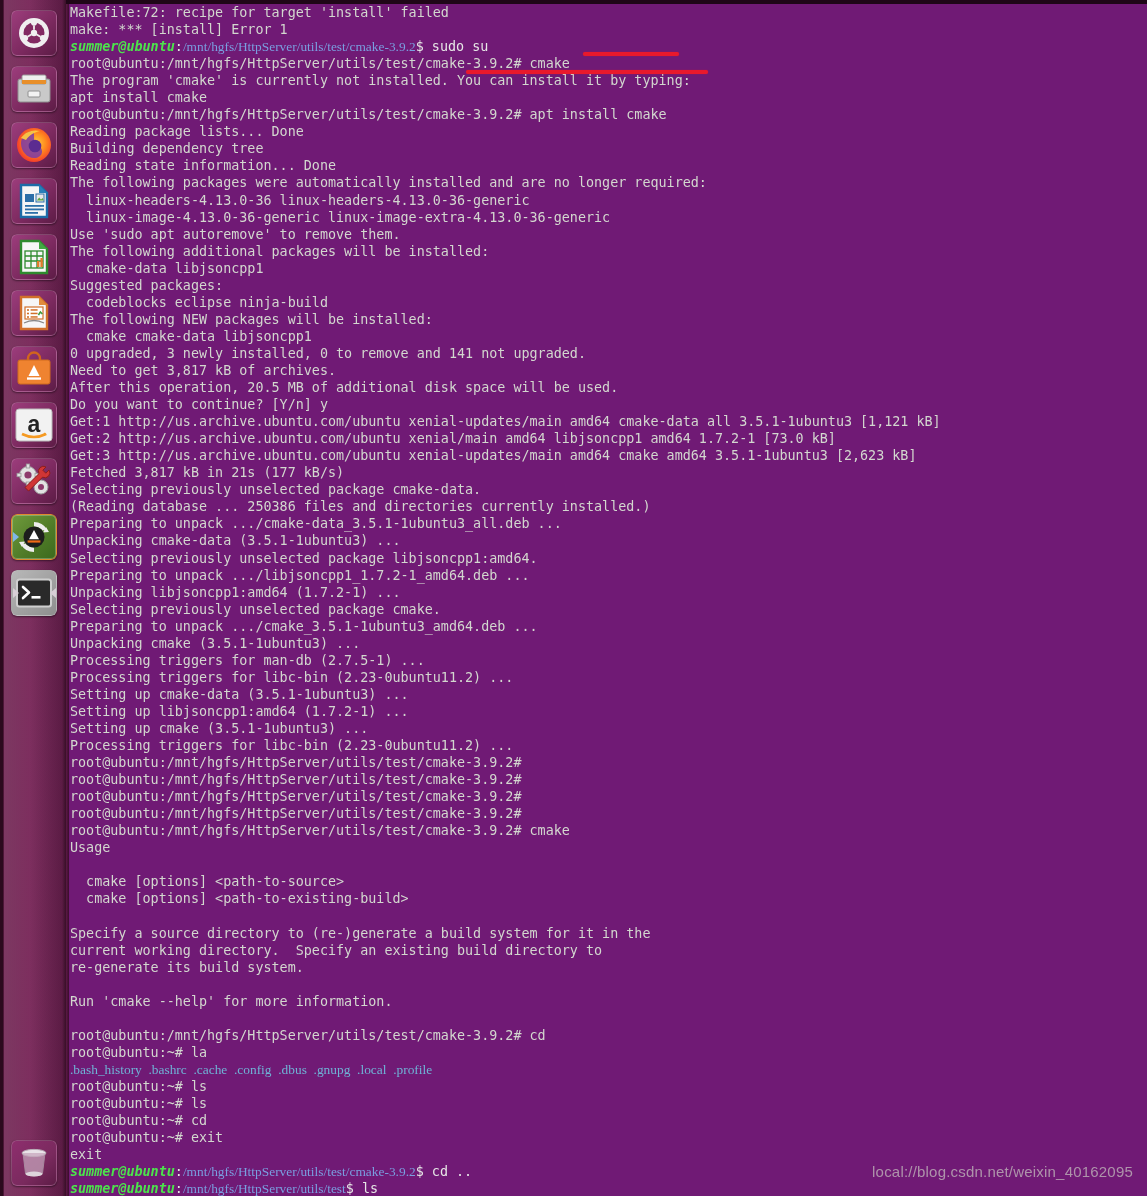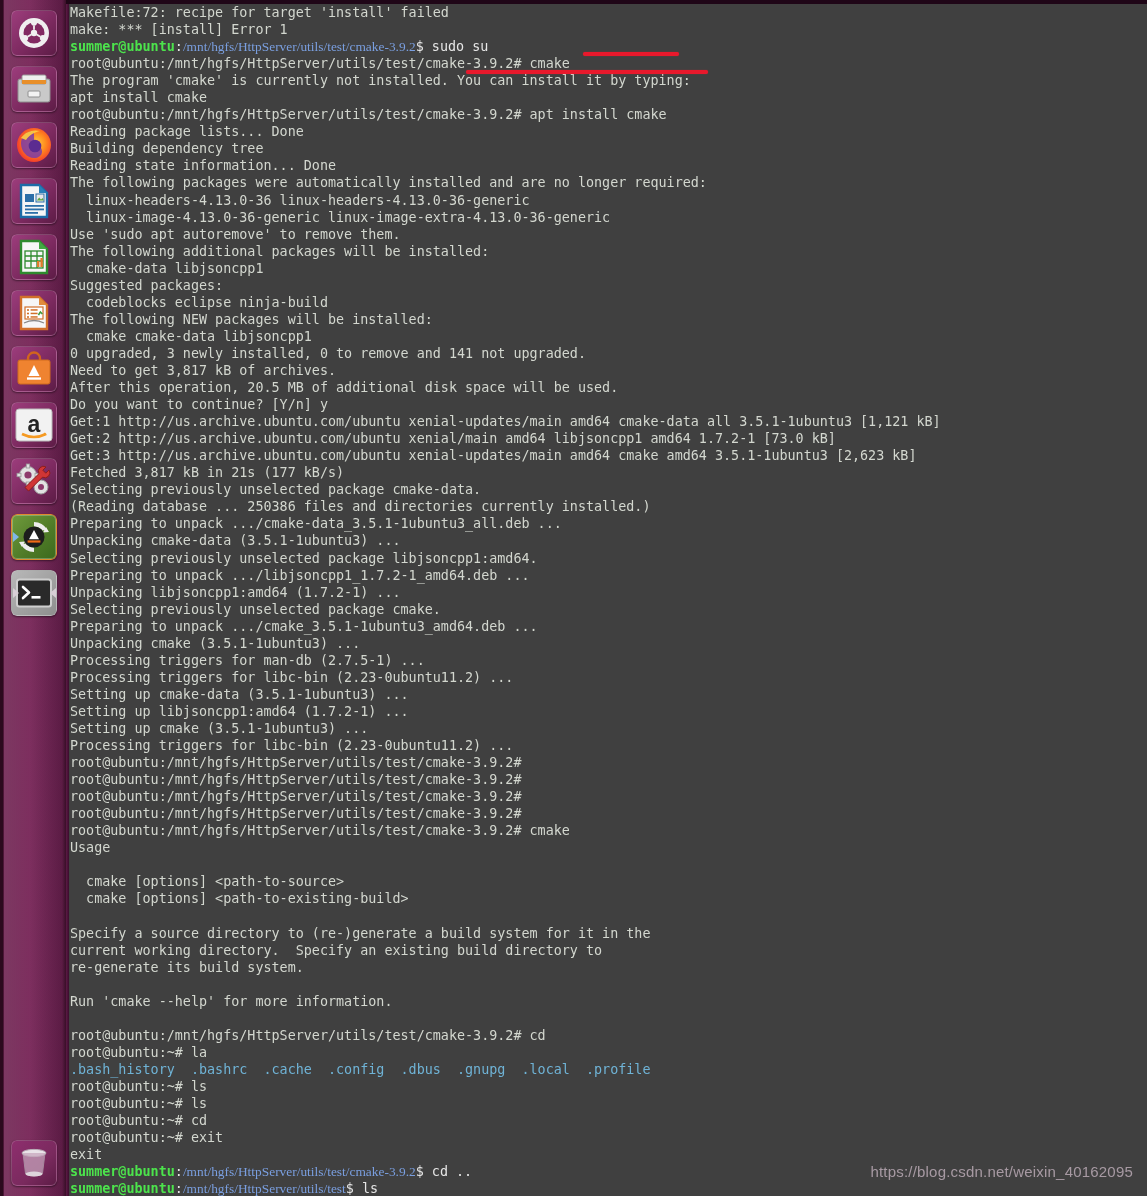--- a/index.html
+++ b/index.html
@@ -46,41 +46,41 @@
   }
   .launch-item.active .bgtile{
     background:linear-gradient(135deg,#6f9a3c,#4e7a27 60%,#3c6a1d);
     border:1px solid #e08a2e;
     box-shadow:inset 0 0 0 1px rgba(255,255,255,.25);
   }
 
   
   #term{
     position:absolute;left:66px;top:0;right:0;bottom:0;
-    background:#404040;
+    background:#701a75;
     padding:16px;
   }
   #termtop{position:absolute;left:0;top:0;right:0;height:4px;background:#1f0617;}
   #term-scroll-edge{
     position:absolute;left:0;top:4px;width:3px;bottom:0;
     background:linear-gradient(to right,#5d1a46,#3a0c2b);
   }
   #termtext{
     position:absolute;left:4px;top:4px;right:0;bottom:0;
     font-family:"DejaVu Sans Mono","Liberation Mono",monospace;
     font-size:13.4px;
     line-height:17.05px;
     color:#d3d7cf;
     white-space:pre;
     letter-spacing:0px;
   }
   .ln{height:17.05px;}
-  .green{color:#4ce44c;font-weight:bold;}
+  .green{color:#4ce44c;font-weight:bold;font-style:italic;}
   .blue{color:#7a9fe0;font-family:Liberation Serif, serif;}
-  .cyan{color:#6fb3d6;}
+  .cyan{color:#6fb3d6;font-family:Liberation Serif, serif;}
   .wht{color:#e6e6e6;}
 
   
   .redline{
     position:absolute;background:#e8192c;border-radius:3px;z-index:8;
     box-shadow:0 0 1px rgba(232,25,44,.8);
   }
 
   
   #watermark{
@@ -96,21 +96,21 @@
 <div id="screen">
 
   <div id="term">
     <div id="termtop"></div>
     <div id="term-scroll-edge"></div>
     <div id="termtext"><div class="ln">Makefile:72: recipe for target 'install' failed</div><div class="ln">make: *** [install] Error 1</div><div class="ln"><span class="green">summer@ubuntu</span><span class="wht">:</span><span class="blue">/mnt/hgfs/HttpServer/utils/test/cmake-3.9.2</span><span class="wht">$ sudo su</span></div><div class="ln">root@ubuntu:/mnt/hgfs/HttpServer/utils/test/cmake-3.9.2# cmake</div><div class="ln">The program 'cmake' is currently not installed. You can install it by typing:</div><div class="ln">apt install cmake</div><div class="ln">root@ubuntu:/mnt/hgfs/HttpServer/utils/test/cmake-3.9.2# apt install cmake</div><div class="ln">Reading package lists... Done</div><div class="ln">Building dependency tree</div><div class="ln">Reading state information... Done</div><div class="ln">The following packages were automatically installed and are no longer required:</div><div class="ln">  linux-headers-4.13.0-36 linux-headers-4.13.0-36-generic</div><div class="ln">  linux-image-4.13.0-36-generic linux-image-extra-4.13.0-36-generic</div><div class="ln">Use 'sudo apt autoremove' to remove them.</div><div class="ln">The following additional packages will be installed:</div><div class="ln">  cmake-data libjsoncpp1</div><div class="ln">Suggested packages:</div><div class="ln">  codeblocks eclipse ninja-build</div><div class="ln">The following NEW packages will be installed:</div><div class="ln">  cmake cmake-data libjsoncpp1</div><div class="ln">0 upgraded, 3 newly installed, 0 to remove and 141 not upgraded.</div><div class="ln">Need to get 3,817 kB of archives.</div><div class="ln">After this operation, 20.5 MB of additional disk space will be used.</div><div class="ln">Do you want to continue? [Y/n] y</div><div class="ln">Get:1 http://us.archive.ubuntu.com/ubuntu xenial-updates/main amd64 cmake-data all 3.5.1-1ubuntu3 [1,121 kB]</div><div class="ln">Get:2 http://us.archive.ubuntu.com/ubuntu xenial/main amd64 libjsoncpp1 amd64 1.7.2-1 [73.0 kB]</div><div class="ln">Get:3 http://us.archive.ubuntu.com/ubuntu xenial-updates/main amd64 cmake amd64 3.5.1-1ubuntu3 [2,623 kB]</div><div class="ln">Fetched 3,817 kB in 21s (177 kB/s)</div><div class="ln">Selecting previously unselected package cmake-data.</div><div class="ln">(Reading database ... 250386 files and directories currently installed.)</div><div class="ln">Preparing to unpack .../cmake-data_3.5.1-1ubuntu3_all.deb ...</div><div class="ln">Unpacking cmake-data (3.5.1-1ubuntu3) ...</div><div class="ln">Selecting previously unselected package libjsoncpp1:amd64.</div><div class="ln">Preparing to unpack .../libjsoncpp1_1.7.2-1_amd64.deb ...</div><div class="ln">Unpacking libjsoncpp1:amd64 (1.7.2-1) ...</div><div class="ln">Selecting previously unselected package cmake.</div><div class="ln">Preparing to unpack .../cmake_3.5.1-1ubuntu3_amd64.deb ...</div><div class="ln">Unpacking cmake (3.5.1-1ubuntu3) ...</div><div class="ln">Processing triggers for man-db (2.7.5-1) ...</div><div class="ln">Processing triggers for libc-bin (2.23-0ubuntu11.2) ...</div><div class="ln">Setting up cmake-data (3.5.1-1ubuntu3) ...</div><div class="ln">Setting up libjsoncpp1:amd64 (1.7.2-1) ...</div><div class="ln">Setting up cmake (3.5.1-1ubuntu3) ...</div><div class="ln">Processing triggers for libc-bin (2.23-0ubuntu11.2) ...</div><div class="ln">root@ubuntu:/mnt/hgfs/HttpServer/utils/test/cmake-3.9.2#</div><div class="ln">root@ubuntu:/mnt/hgfs/HttpServer/utils/test/cmake-3.9.2#</div><div class="ln">root@ubuntu:/mnt/hgfs/HttpServer/utils/test/cmake-3.9.2#</div><div class="ln">root@ubuntu:/mnt/hgfs/HttpServer/utils/test/cmake-3.9.2#</div><div class="ln">root@ubuntu:/mnt/hgfs/HttpServer/utils/test/cmake-3.9.2# cmake</div><div class="ln">Usage</div><div class="ln">&nbsp;</div><div class="ln">  cmake [options] &lt;path-to-source&gt;</div><div class="ln">  cmake [options] &lt;path-to-existing-build&gt;</div><div class="ln">&nbsp;</div><div class="ln">Specify a source directory to (re-)generate a build system for it in the</div><div class="ln">current working directory.  Specify an existing build directory to</div><div class="ln">re-generate its build system.</div><div class="ln">&nbsp;</div><div class="ln">Run 'cmake --help' for more information.</div><div class="ln">&nbsp;</div><div class="ln">root@ubuntu:/mnt/hgfs/HttpServer/utils/test/cmake-3.9.2# cd</div><div class="ln">root@ubuntu:~# la</div><div class="ln"><span class="cyan">.bash_history  .bashrc  .cache  .config  .dbus  .gnupg  .local  .profile</span></div><div class="ln">root@ubuntu:~# ls</div><div class="ln">root@ubuntu:~# ls</div><div class="ln">root@ubuntu:~# cd</div><div class="ln">root@ubuntu:~# exit</div><div class="ln">exit</div><div class="ln"><span class="green">summer@ubuntu</span><span class="wht">:</span><span class="blue">/mnt/hgfs/HttpServer/utils/test/cmake-3.9.2</span><span class="wht">$ cd ..</span></div><div class="ln"><span class="green">summer@ubuntu</span><span class="wht">:</span><span class="blue">/mnt/hgfs/HttpServer/utils/test</span><span class="wht">$ ls</span></div></div>
     <div id="annotations">
         <div class="redline" style="left: 517px; top: 52px; width: 96px; height: 4px;"></div>
         <div class="redline" style="left: 400px; top: 70px; width: 242px; height: 4px;"></div>
       </div>
-    <div id="watermark">https://blog.csdn.net/weixin_40162095</div>
+    <div id="watermark">local://blog.csdn.net/weixin_40162095</div>
   </div>
 
   <div id="launcher">
     <div id="launcher-strip"></div>
 
     <div class="launch-item" style="top:10px">
       <div class="bgtile"></div>
       <div class="ic">
         <svg width="34" height="34" viewBox="0 0 34 34">
           <circle cx="17" cy="17" r="15" fill="#f0eff0"></circle>

